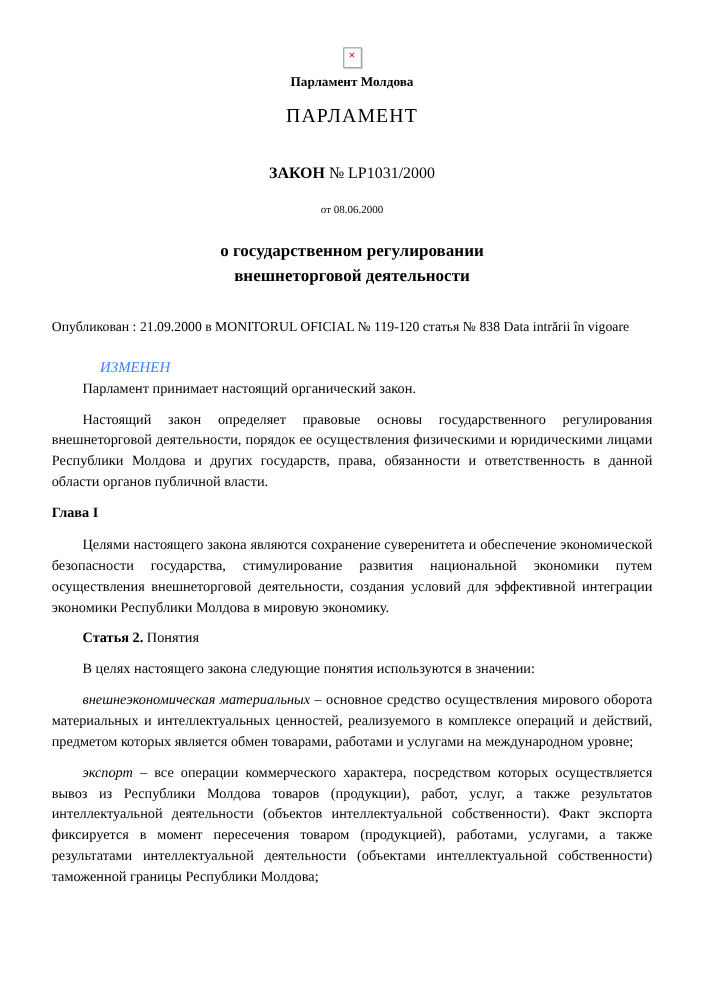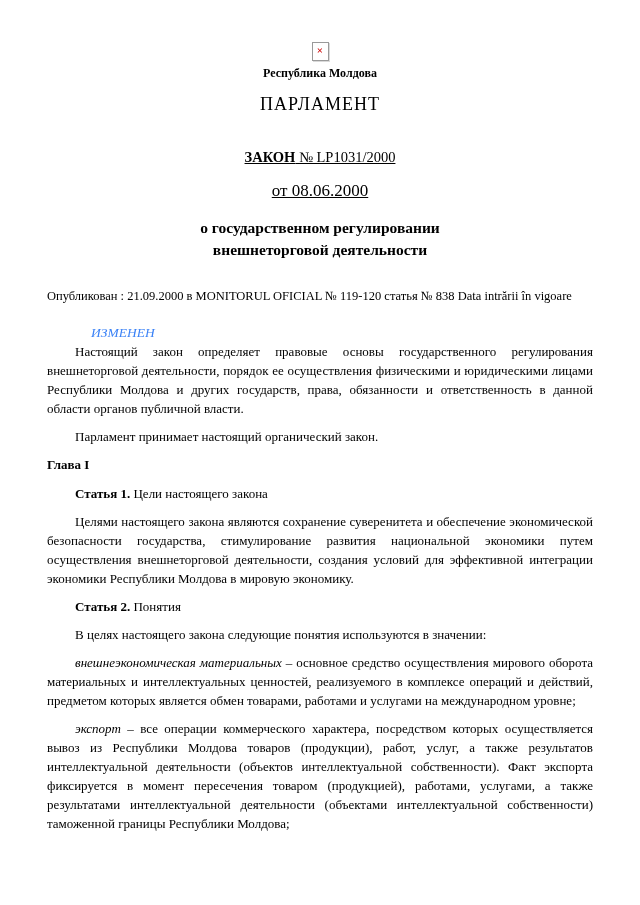--- a/index.html
+++ b/index.html
@@ -38,23 +38,23 @@
   .country-name {
     font-size: 12px;
     font-weight: bold;
     margin: 0 0 13px 0;
   }
   .institution-name {
     font-size: 18px;
     letter-spacing: 1px;
     margin: 0 0 33px 0;
   }
-  .law-line { font-size: 14.5px; line-height: 18px; margin: 16px; text-decoration: underline; }
+  .law-line { font-size: 14.5px; line-height: 18px; margin: 16px; }
   .law-line .bold { font-weight: bold; }
-  .law-date  { font-size: 17px; line-height: 18px; margin: 16px 0 17px 0; text-decoration: underline; }
+  .law-date  { font-size: 10px; line-height: 18px; margin: 16px 0 17px 0; }
   .doc-title {
     font-size: 15.5px;
     font-weight: bold;
     line-height: 22px;
     margin: 0 0 26px 0;
   }
   
   .published-line {
     font-size: 12.5px;
     line-height: 18px;
@@ -96,48 +96,45 @@
   .article-head .bold { font-weight: bold; }
   .term { font-style: italic; }
 </style>
 </head>
 <body>
 
 <div class="page">
 
   <div class="doc-header">
     <span class="img-placeholder">×</span>
-    <div class="country-name">Республика Молдова</div>
+    <div class="country-name">Парламент Молдова</div>
     <div class="institution-name">ПАРЛАМЕНТ</div>
     <div class="law-line">
       <span class="bold">ЗАКОН</span>
       <span>№ LP1031/2000</span>
     </div>
     <div class="law-date">от 08.06.2000</div>
     <div class="doc-title">
       <span>о государственном регулировании</span><br>
       <span>внешнеторговой деятельности</span>
     </div>
   </div>
 
   <p class="published-line">Опубликован : 21.09.2000 в MONITORUL OFICIAL № 119-120 статья № 838 Data intrării în vigoare</p>
 
   <p class="amended-label">ИЗМЕНЕН</p>
 
 
+  <p class="para">Парламент принимает настоящий органический закон.</p>
+
   <p class="para just">Настоящий закон определяет правовые основы государственного регулирования внешнеторговой деятельности, порядок ее осуществления физическими и юридическими лицами Республики Молдова и других государств, права, обязанности и ответственность в данной области органов публичной власти.</p>
-
-  <p class="para">Парламент принимает настоящий органический закон.</p>
 
   <p class="center-bold">Глава I</p>
 
 
-  <p class="article-head">
-    <span class="bold">Статья 1.</span><span> Цели настоящего закона</span>
-  </p>
 
   <p class="para just">Целями настоящего закона являются сохранение суверенитета и обеспечение экономической безопасности государства, стимулирование развития национальной экономики путем осуществления внешнеторговой деятельности, создания условий для эффективной интеграции экономики Республики Молдова в мировую экономику.</p>
 
   <p class="article-head">
     <span class="bold">Статья 2.</span><span> Понятия</span>
   </p>
 
   <p class="para">В целях настоящего закона  следующие понятия используются в значении:</p>
 
   <p class="para just">

